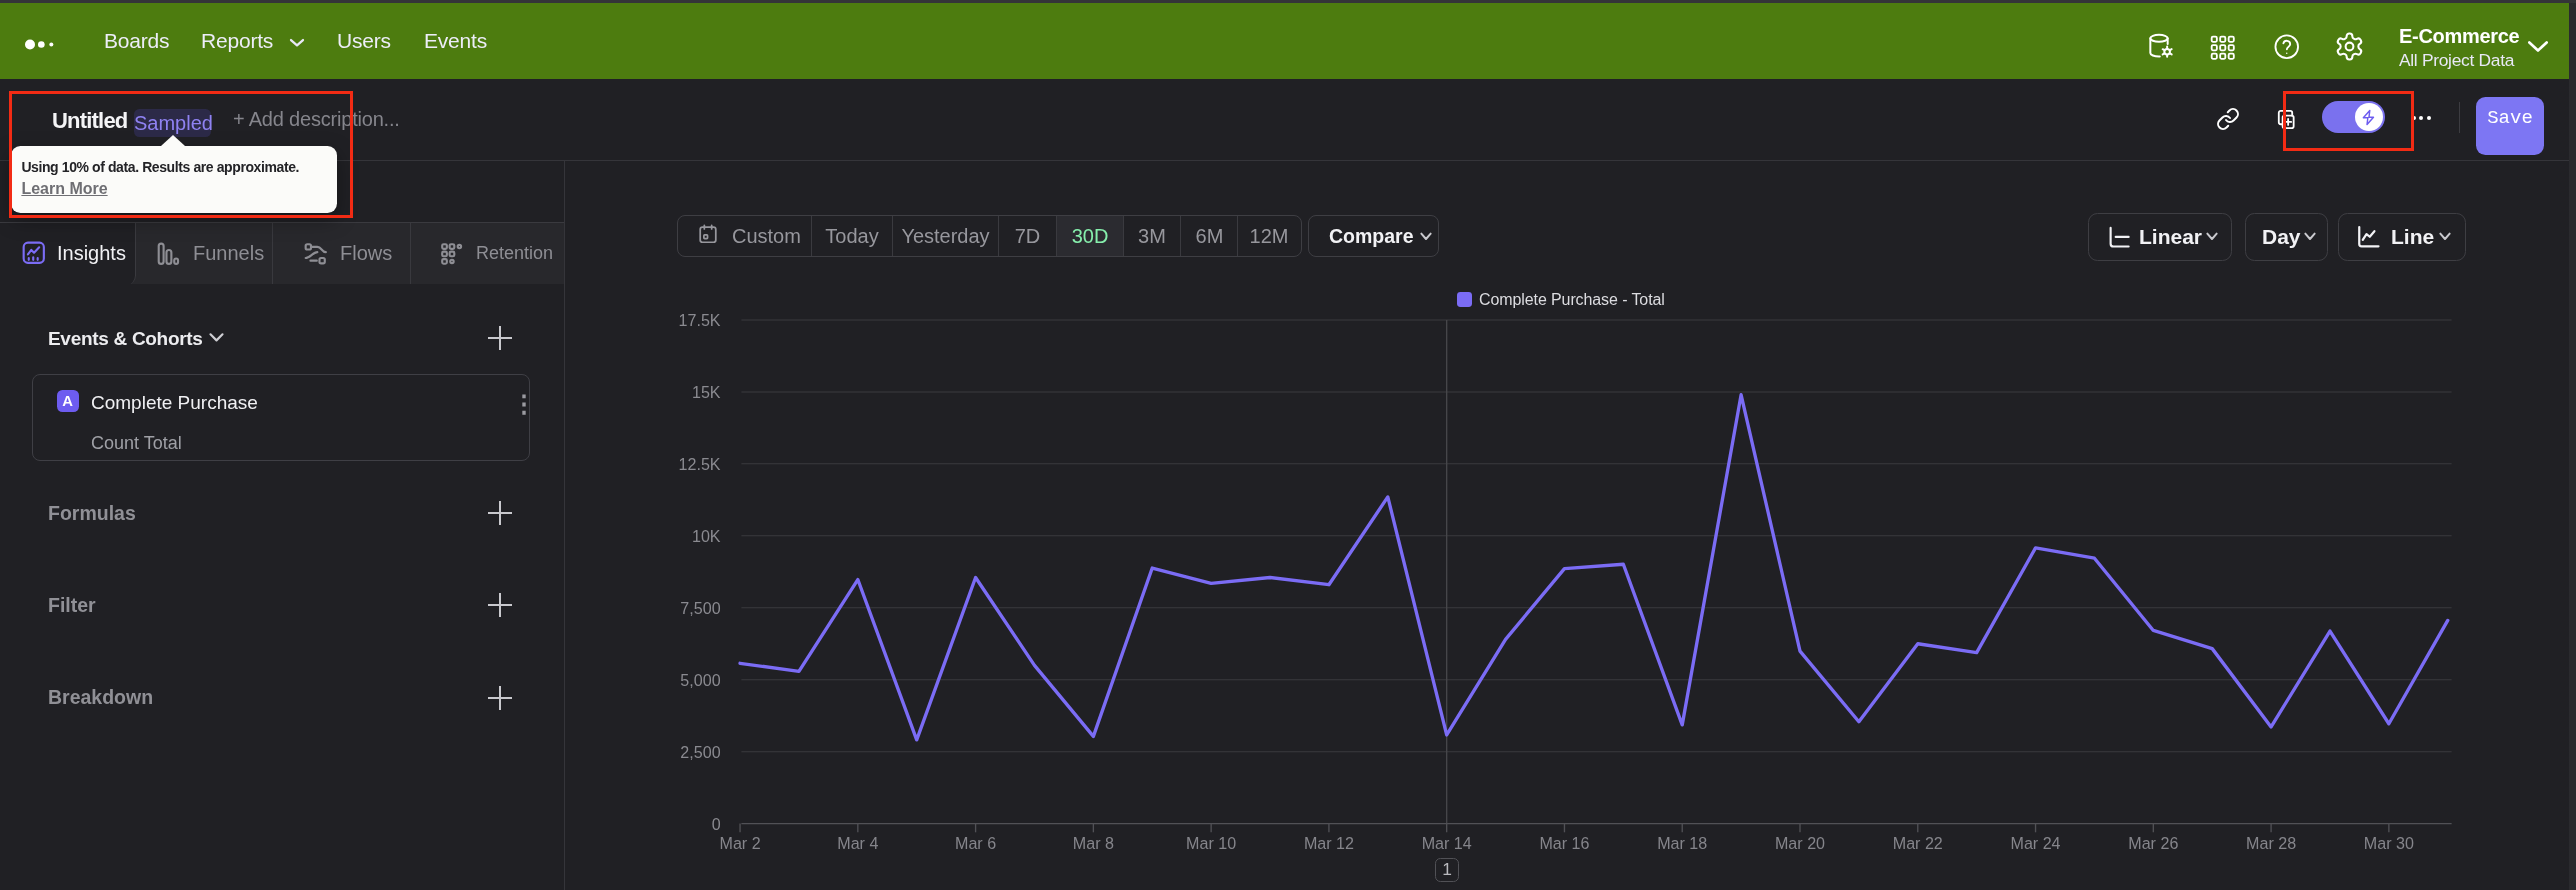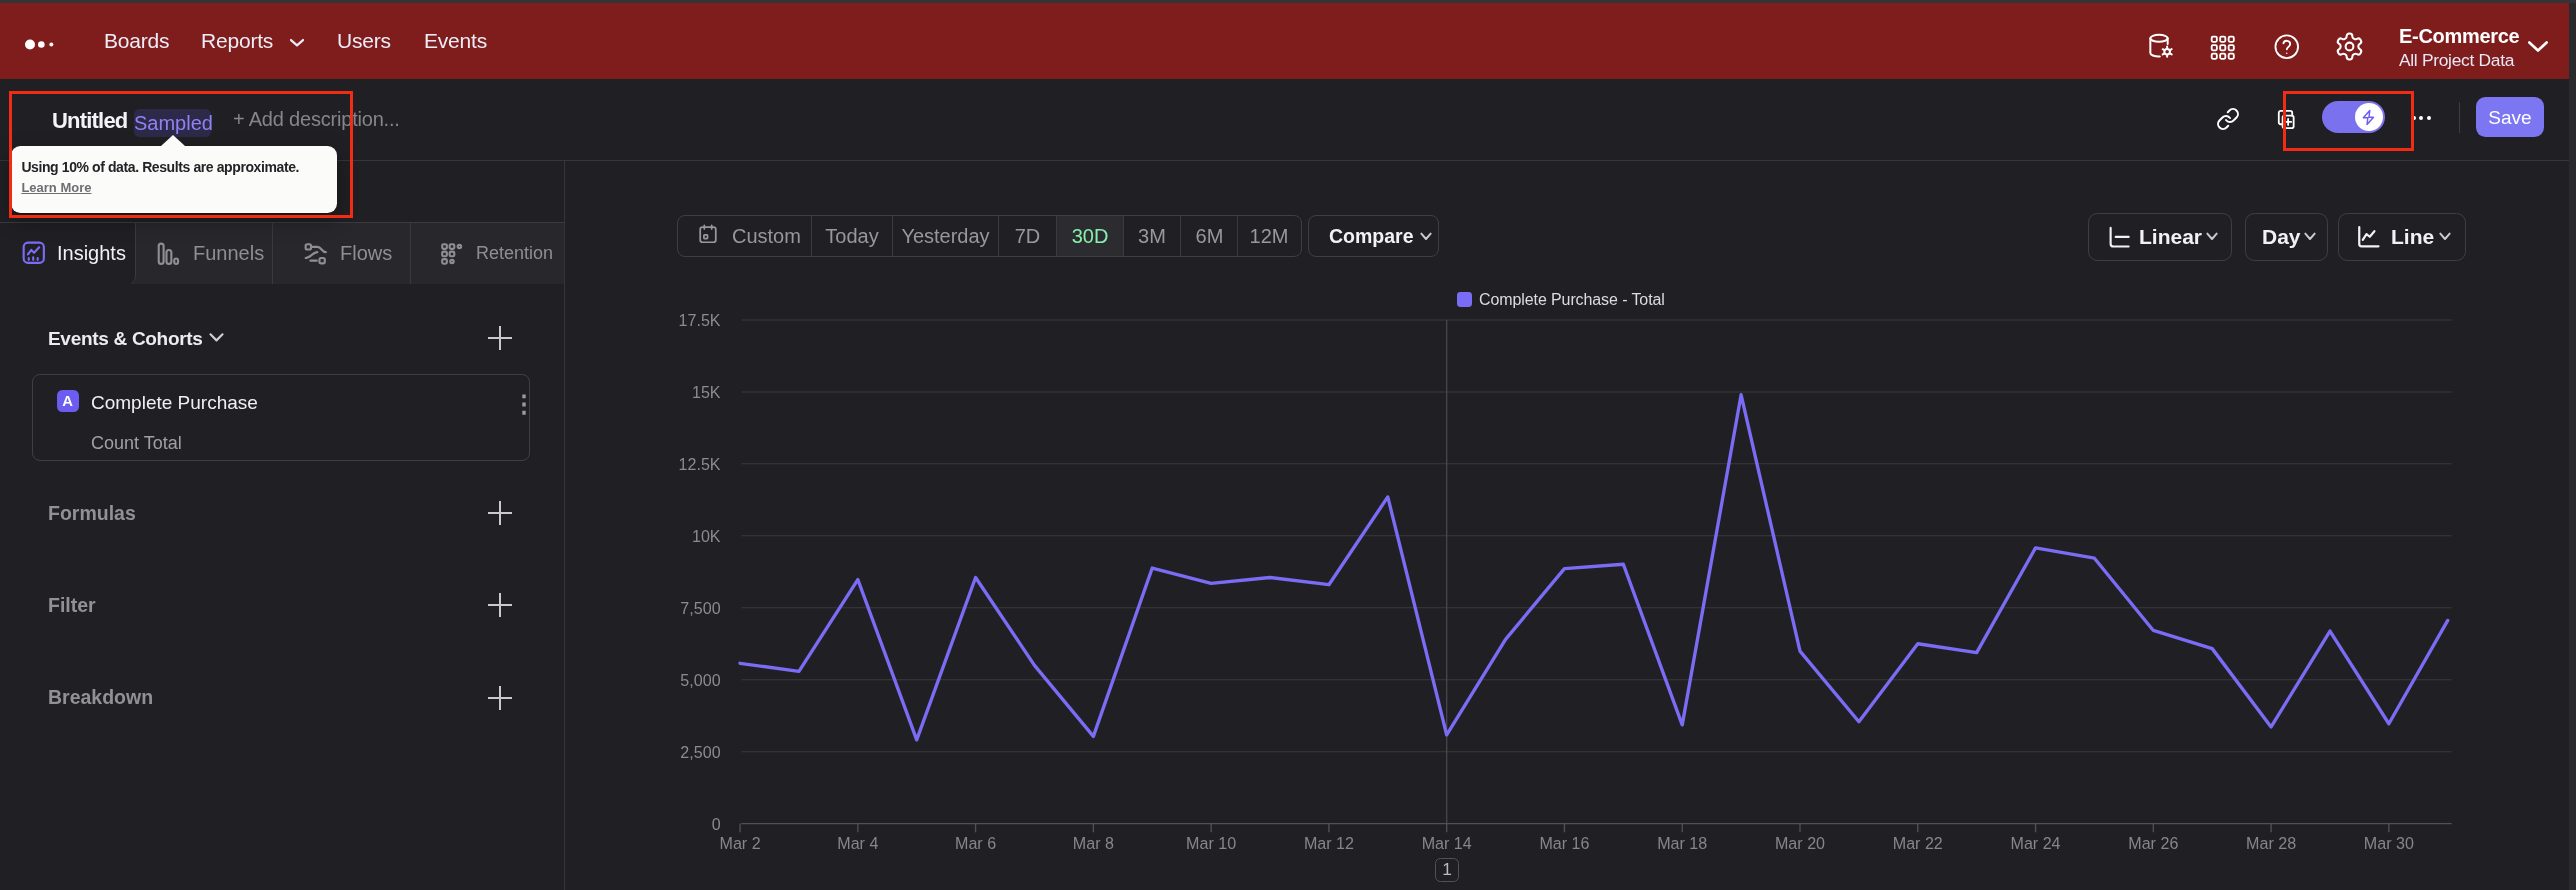--- a/index.html
+++ b/index.html
@@ -3,42 +3,42 @@
 <meta charset="utf-8">
 <style>
 * { margin:0; padding:0; box-sizing:border-box; }
 html,body { width:2576px; height:890px; overflow:hidden; background:#202024; font-family:"Liberation Sans", sans-serif; }
 #app { position:relative; width:2576px; height:890px; background:#202024; overflow:hidden; }
 #hdrrow,#panel,#controls { left:0; top:0; width:2576px; height:890px; pointer-events:none; }
 .abs { position:absolute; }
 
 #topstrip { left:0; top:0; width:2576px; height:3.4px; background:#343438; }
 #rightstrip { left:2569px; top:3.4px; width:6.7px; height:887px; background:#2A2A2E; }
-#navbar { left:0; top:3.4px; width:2569px; height:76px; background:#7f1d1d; }
+#navbar { left:0; top:3.4px; width:2569px; height:76px; background:#4d7c0f; }
 .navitem { position:absolute; top:0; height:76px; line-height:76px; color:#EDEDF8; font-size:21px; font-weight:500; letter-spacing:-0.2px; }
 #searchbox { position:absolute; left:973px; top:16px; width:645px; height:59px; background:#453BD2; border-radius:10.7px; }
 #searchtxt { position:absolute; left:52px; top:0; height:59px; line-height:59px; color:#928AD6; font-size:21.5px; }
 #projname { position:absolute; left:2399px; top:21.5px; color:#fff; font-size:20px; font-weight:700; letter-spacing:-0.3px; }
 #projdata { position:absolute; left:2399px; top:47px; color:#E8E8F6; font-size:17.4px; font-weight:500; letter-spacing:-0.3px; }
 
 #hdrborder { left:0; top:160px; width:2569px; height:1.3px; background:#35353A; }
 #title { left:52px; top:108px; color:#F4F4F6; font-size:22px; font-weight:700; letter-spacing:-0.8px; }
 #pill { left:134px; top:109px; width:77px; height:28px; background:#2C2A48; border-radius:5.4px; color:#8F82F2; font-size:20px; text-align:center; line-height:28px; }
 #adddesc { left:233px; top:108px; color:#85858C; font-size:20px; letter-spacing:-0.2px; }
 #toggle { left:2322px; top:101px; width:63px; height:32px; background:#7A71EE; border-radius:16px; }
 #knob { position:absolute; right:2px; top:2px; width:28px; height:28px; background:#fff; border-radius:50%; }
 #hdots { left:2412px; top:116px; width:20px; height:4px; }
 .hdot { position:absolute; top:0; width:4px; height:4px; border-radius:50%; background:#fff; }
 #vdiv { left:2459px; top:102px; width:1.3px; height:31px; background:#3C3C41; }
-#savebtn { left:2476px; top:97px; width:68px; height:40px; background:#7D76F3; border-radius:9.4px; color:#fff; font-size:19px; font-weight:500; text-align:center; line-height:42px; }
+#savebtn { left:2476px; top:97px; width:68px; height:58px; background:#7D76F3; border-radius:9.4px; color:#fff; font-size:19px; font-weight:500; text-align:center; line-height:42px;font-family:Liberation Mono, monospace; }
 
 #tooltip { left:10.7px; top:146px; width:326px; height:67px; background:#FBFBF9; border-radius:9.4px; z-index:40; box-shadow:0 6.7px 20px rgba(0,0,0,0.35); }
 #tooltip .arrow { position:absolute; left:150px; top:-10.7px; width:0; height:0; border-left:12px solid transparent; border-right:12px solid transparent; border-bottom:11.4px solid #FBFBF9; }
 #ttline1 { position:absolute; left:10.7px; top:13.4px; color:#232327; font-size:14px; font-weight:700; white-space:nowrap; letter-spacing:-0.4px; }
-#ttline2 { position:absolute; left:10.7px; top:34px; color:#6E6E73; font-size:13px; font-weight:600; text-decoration:underline; }
+#ttline2 { position:absolute; left:10.7px; top:34px; color:#6E6E73; font-size:16px; font-weight:600; text-decoration:underline; }
 
 .redbox { border:3.4px solid #F22B14; z-index:50; }
 #red1 { left:8.7px; top:91px; width:344px; height:127px; }
 #red2 { left:2283px; top:91px; width:131px; height:60px; }
 
 #sideborder { left:564px; top:161px; width:1.3px; height:729px; background:#35353A; }
 #tabstrip { left:0; top:222px; width:564px; height:62px; background:#28282C; border-top:1.3px solid #3A3A3F; overflow:hidden; }
 .tabdiv { position:absolute; top:0; width:1.3px; height:61px; background:#39393E; }
 #tabactive { position:absolute; left:0; top:0; width:136px; height:62px; background:#202024; border-right:1.3px solid #3A3A3F; border-bottom-right-radius:9.4px; }
 .tabtxt { position:absolute; top:0; height:61px; line-height:61px; color:#8E8E94; font-size:20px; font-weight:500; }

